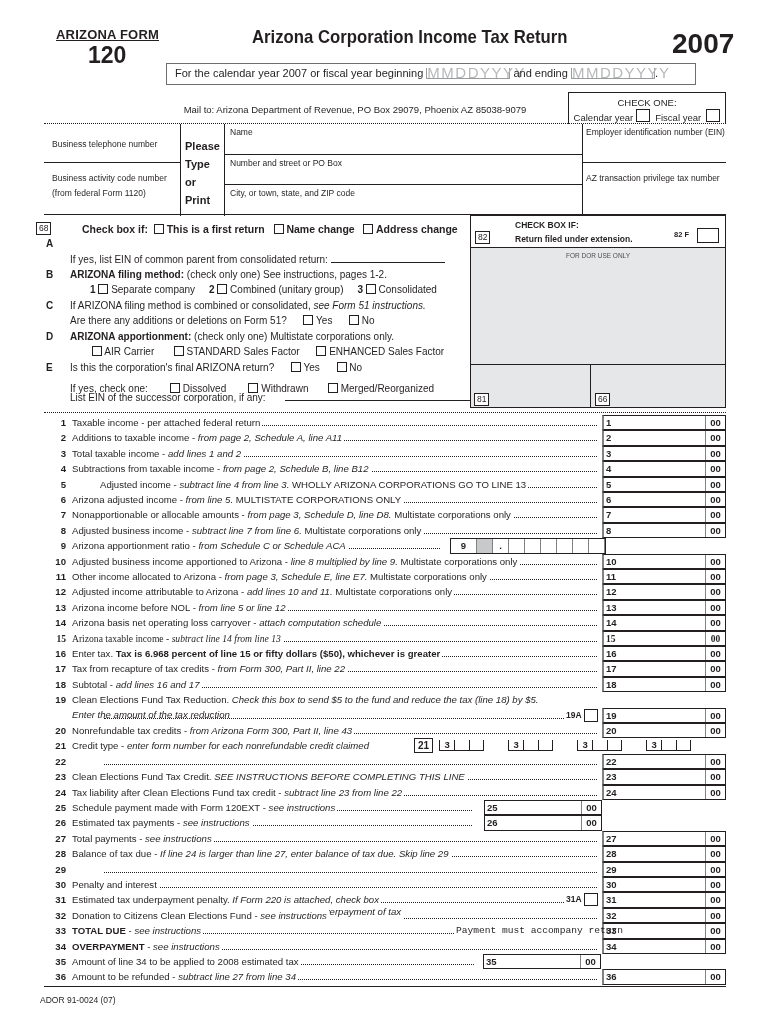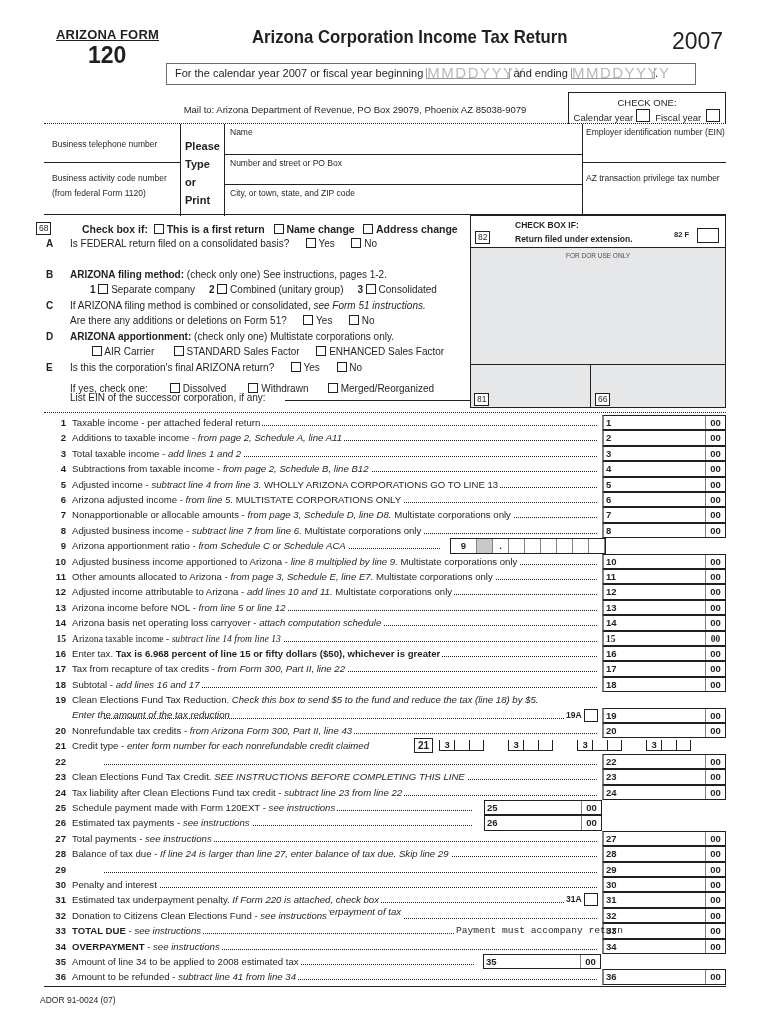--- a/index.html
+++ b/index.html
@@ -4,21 +4,21 @@
 <style>
 *{box-sizing:border-box;margin:0;padding:0}
 body{width:770px;height:1024px;background:#fff;font-family:"Liberation Sans",sans-serif;color:#231f20;position:relative;overflow:hidden;font-size:10px}
 .abs{position:absolute}
 .cb{display:inline-block;width:10px;height:10px;border:1px solid #231f20;background:#fff;vertical-align:-1px}
 .cbig{width:14px;height:13px}
 .numbox{display:inline-block;border:1px solid #231f20;font-size:8.5px;padding:0 2px;line-height:11px;background:#fff}
 .hdr-form{left:56px;top:27px;font-weight:bold;font-size:13px;text-decoration:underline;letter-spacing:.2px}
 .hdr-120{left:88px;top:42px;font-weight:bold;font-size:23px}
 .hdr-title{left:252px;top:26px;font-weight:bold;font-size:19px;transform:scaleX(.88);transform-origin:left}
-.hdr-year{left:672px;top:28px;font-weight:normal;font-size:23px}
+.hdr-year{left:672px;top:28px;font-weight:bold;font-size:28px}
 .period{left:166px;top:63px;width:530px;height:22px;border:1px solid #6d6e70;font-size:11px;padding:3px 8px;white-space:nowrap}
 .datebox{display:inline-block;width:84px;height:11px;border-bottom:1px solid #9a9b9d;border-left:1px solid #9a9b9d;border-right:1px solid #9a9b9d;font-size:15px;color:#b7b8ba;letter-spacing:1.5px;line-height:10px;vertical-align:-1px;text-align:center}
 .mailto{left:150px;top:104px;width:410px;text-align:center;font-size:9.5px}
 .checkone{left:568px;top:92px;width:158px;height:32px;border:1px solid #231f20;border-bottom:none;font-size:9.5px;text-align:center;padding-top:3px;line-height:13px}
 .idgrid{left:44px;top:123px;width:682px;height:92px;border-top:1px dotted #231f20;border-bottom:1px solid #231f20}
 .vline{position:absolute;background:#231f20;width:1px}
 .hline{position:absolute;background:#231f20;height:1px}
 .lbl{position:absolute;font-size:8.5px;white-space:nowrap}
 .ptp{position:absolute;font-weight:bold;font-size:11px;line-height:18px}
 .sec{position:absolute;font-size:10px;white-space:nowrap}
@@ -111,26 +111,23 @@
     <span>Check box if:</span>
     &nbsp;<span class="cb"></span>
     <span>This is a first return</span>
     &nbsp;&nbsp;<span class="cb"></span>
     <span>Name change</span>
     &nbsp;&nbsp;<span class="cb"></span>
     <span>Address change</span>
   </div>
 
   <div class="letter" style="left:10px;top:20px">A</div>
-  <div class="sec" style="left:34px;top:20px">
-    <span>Is FEDERAL return filed on a consolidated basis?</span>
-    &nbsp;&nbsp;&nbsp;&nbsp;&nbsp;<span class="cb"></span>
-    <span>Yes</span>
-    &nbsp;&nbsp;&nbsp;&nbsp;&nbsp;<span class="cb"></span>
-    <span>No</span>
+  <div class="sec" style="left:34px;top:36px">
+    <span>If yes, list EIN of common parent from consolidated return:</span>
+    <span style="display:inline-block;width:114px;border-bottom:1px solid #231f20;height:9px"></span>
   </div>
 
   <div class="letter" style="left:10px;top:51px">B</div>
   <div class="sec" style="left:34px;top:51px">
     <span class="b">ARIZONA filing method:</span><span> (check only one) See instructions, pages 1-2.</span>
   </div>
   <div class="sec" style="left:54px;top:66px">
     <span class="b">1</span>
     <span class="cb"></span>
     <span>Separate company</span>
@@ -237,21 +234,21 @@
       <span class="lnum">4</span>
       <span class="ltxt" style="background: rgb(255, 255, 255); z-index: 1; padding-right: 2px; top: 0px;"><span>Subtractions from taxable income - </span><span class="i">from page 2, Schedule B, line B12</span></span>
       <div class="dots" style="top: 0px; left: 60px; width: 493px; z-index: 0;"></div>
       <div class="amt">
         <span class="n">4</span>
         <span class="c">00</span>
       </div>
     </div>
     <div class="lrow" style="top: 63.6px;">
       <span class="lnum">5</span>
-      <span class="ltxt" style="background: rgb(255, 255, 255); z-index: 1; padding-right: 2px; top: 0px;"><span>Adjusted income - </span><span class="i">subtract line 4 from line 3.</span><span> WHOLLY ARIZONA CORPORATIONS GO TO LINE 13</span></span>
+      <span class="ltxt" style="background: rgb(255, 255, 255); z-index: 1; padding-right: 2px; top: 0px; margin-left: 28px;"><span>Adjusted income - </span><span class="i">subtract line 4 from line 3.</span><span> WHOLLY ARIZONA CORPORATIONS GO TO LINE 13</span></span>
       <div class="dots" style="top: 0px; left: 60px; width: 493px; z-index: 0;"></div>
       <div class="amt">
         <span class="n">5</span>
         <span class="c">00</span>
       </div>
     </div>
     <div class="lrow" style="top: 79px;">
       <span class="lnum">6</span>
       <span class="ltxt" style="background: rgb(255, 255, 255); z-index: 1; padding-right: 2px; top: 0px;"><span>Arizona adjusted income - </span><span class="i">from line 5.</span><span> MULTISTATE CORPORATIONS ONLY</span></span>
       <div class="dots" style="top: 0px; left: 60px; width: 493px; z-index: 0;"></div>
@@ -298,21 +295,21 @@
       <span class="lnum">10</span>
       <span class="ltxt" style="background: rgb(255, 255, 255); z-index: 1; padding-right: 2px; top: 0px;"><span>Adjusted business income apportioned to Arizona - </span><span class="i">line 8 multiplied by line 9.</span><span> Multistate corporations only</span></span>
       <div class="dots" style="top: 0px; left: 60px; width: 493px; z-index: 0;"></div>
       <div class="amt">
         <span class="n">10</span>
         <span class="c">00</span>
       </div>
     </div>
     <div class="lrow" style="top: 156px;">
       <span class="lnum">11</span>
-      <span class="ltxt" style="background: rgb(255, 255, 255); z-index: 1; padding-right: 2px; top: 0px;"><span>Other amounts allocated to Arizona - </span><span class="i">from page 3, Schedule E, line E7.</span><span> Multistate corporations only</span></span>
+      <span class="ltxt" style="background: rgb(255, 255, 255); z-index: 1; padding-right: 2px; top: 0px;"><span>Other income allocated to Arizona - </span><span class="i">from page 3, Schedule E, line E7.</span><span> Multistate corporations only</span></span>
       <div class="dots" style="top: 0px; left: 60px; width: 493px; z-index: 0;"></div>
       <div class="amt">
         <span class="n">11</span>
         <span class="c">00</span>
       </div>
     </div>
     <div class="lrow" style="top: 171.4px;">
       <span class="lnum">12</span>
       <span class="ltxt" style="background: rgb(255, 255, 255); z-index: 1; padding-right: 2px; top: 0px;"><span>Adjusted income attributable to Arizona - </span><span class="i">add lines 10 and 11.</span><span> Multistate corporations only</span></span>
       <div class="dots" style="top: 0px; left: 60px; width: 493px; z-index: 0;"></div>
@@ -547,21 +544,21 @@
       <span class="lnum">35</span>
       <span class="ltxt" style="background: rgb(255, 255, 255); z-index: 1; padding-right: 2px; top: 0px;"><span>Amount of line 34 to be applied to 2008 estimated tax</span></span>
       <div class="dots" style="top: 0px; left: 60px; width: 370px; z-index: 0;"></div>
       <div class="mamt" style="left: 439px; width: 118px;">
         <span class="n">35</span>
         <span class="c">00</span>
       </div>
     </div>
     <div class="lrow" style="top: 556.4px;">
       <span class="lnum">36</span>
-      <span class="ltxt" style="background: rgb(255, 255, 255); z-index: 1; padding-right: 2px; top: 0px;"><span>Amount to be refunded - </span><span class="i">subtract line 41 from line 34</span></span>
+      <span class="ltxt" style="background: rgb(255, 255, 255); z-index: 1; padding-right: 2px; top: 0px;"><span>Amount to be refunded - </span><span class="i">subtract line 27 from line 34</span></span>
       <div class="dots" style="top: 0px; left: 60px; width: 493px; z-index: 0;"></div>
       <div class="amt">
         <span class="n">36</span>
         <span class="c">00</span>
       </div>
     </div>
     <div class="hline" style="left: 0px; top: 572.8px; width: 682px;"></div>
   </div>
 
 <div class="abs footer">ADOR 91-0024 (07)</div>

